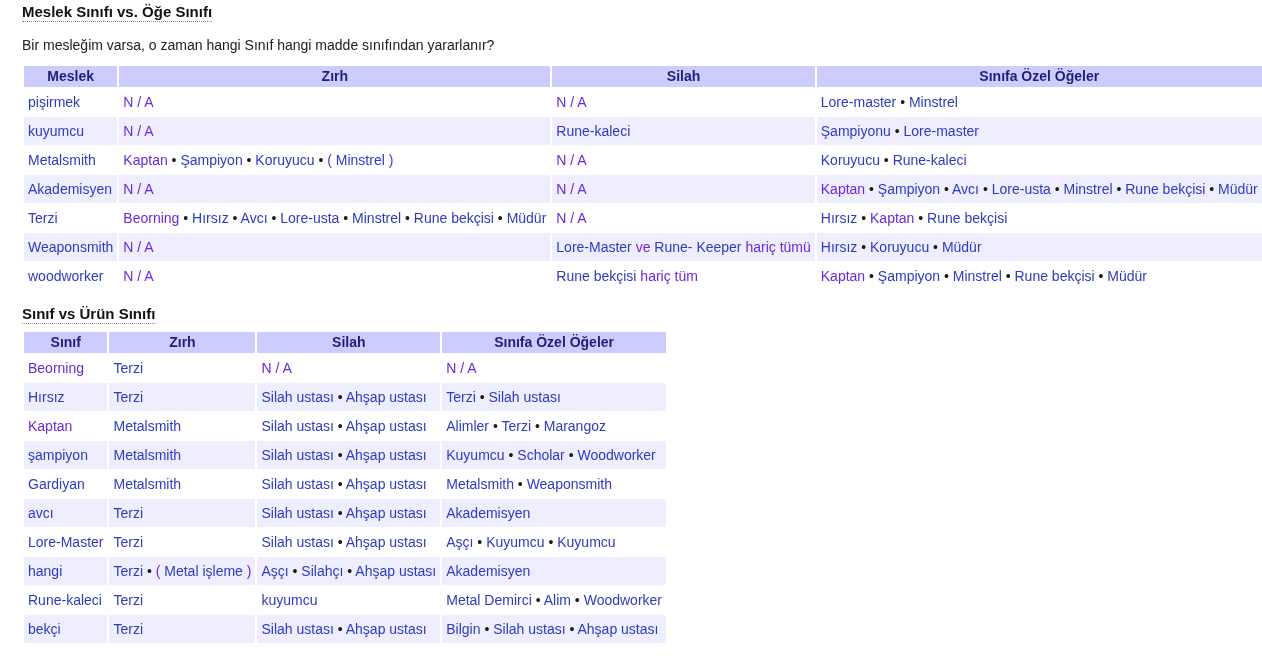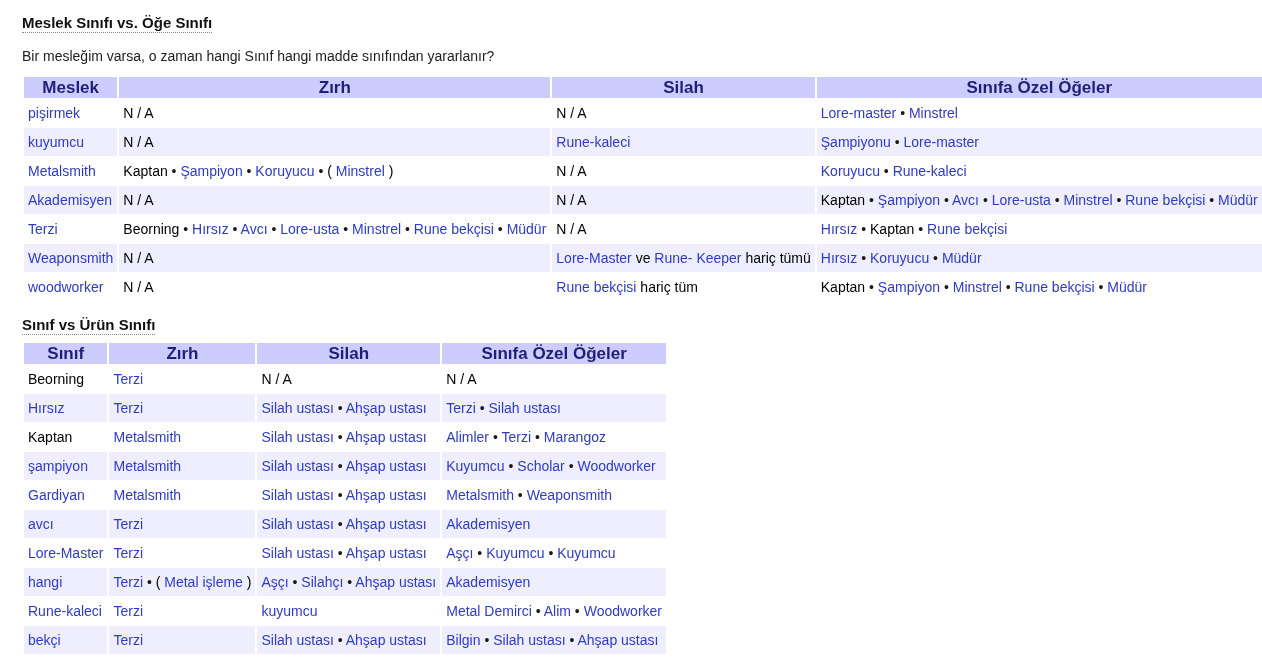--- a/index.html
+++ b/index.html
@@ -2,49 +2,49 @@
 <html style="--link: #2e3bbf; --header-bg: #ccccff; --header-text: #1f1f7a; --row-alt-bg: #eeeeff; --text: #1a1a1a;"><head>
 <meta charset="utf-8">
 <style>
   * { margin:0; padding:0; box-sizing:border-box; }
   html,body { background:#ffffff; }
   body {
     width:1262px; height:669px; overflow:hidden;
     font-family:"Liberation Sans", sans-serif;
     font-size:14px; color:var(--text, #1a1a1a);
   }
-  .page { padding:14px 22px 0 22px; }
+  .page { padding:3px 22px 0 22px; }
   h2.sect { font-size:15px; font-weight:bold; color:#111; margin:0 0 9px 0; }
   h2.sect > span { border-bottom:1px dotted #8a8a8a; padding-bottom:1px; }
   p.sub { margin:17px 0 12px 0; color:#202122; }
   table.wiki {
     border-collapse:separate;
     border-spacing:2px 1px;
     table-layout:fixed;
     margin:0 0 14px 0;
   }
   table.wiki th {
     background:var(--header-bg, #ccccff);
     color:var(--header-text, #1f1f7a);
-    font-weight:bold; font-size:17px;
+    font-weight:bold; font-size:14px;
     text-align:center;
     padding:2px 4px;
     line-height:17px;
     white-space:nowrap; overflow:hidden;
   }
   table.wiki td {
     padding:4px 4px;
     line-height:20px;
     white-space:nowrap; overflow:hidden;
     vertical-align:middle;
     background:#ffffff;
   }
   table.wiki tr.alt td { background:var(--row-alt-bg, #eeeeff); }
   a.lnk { color:var(--link, #2e3bbf); text-decoration:none; cursor:pointer; }
-  span.plain { color:#000000; }
+  span.plain { color:#6d28d9; }
   span.sep { color:#1a1a1a; }
 </style>
 </head>
 <body>
 
 <div class="page">
 
   <section>
     <h2 class="sect"><span>Meslek Sınıfı vs. Öğe Sınıfı</span></h2>
     <p class="sub">Bir mesleğim varsa, o zaman hangi Sınıf hangi madde sınıfından yararlanır?</p>

